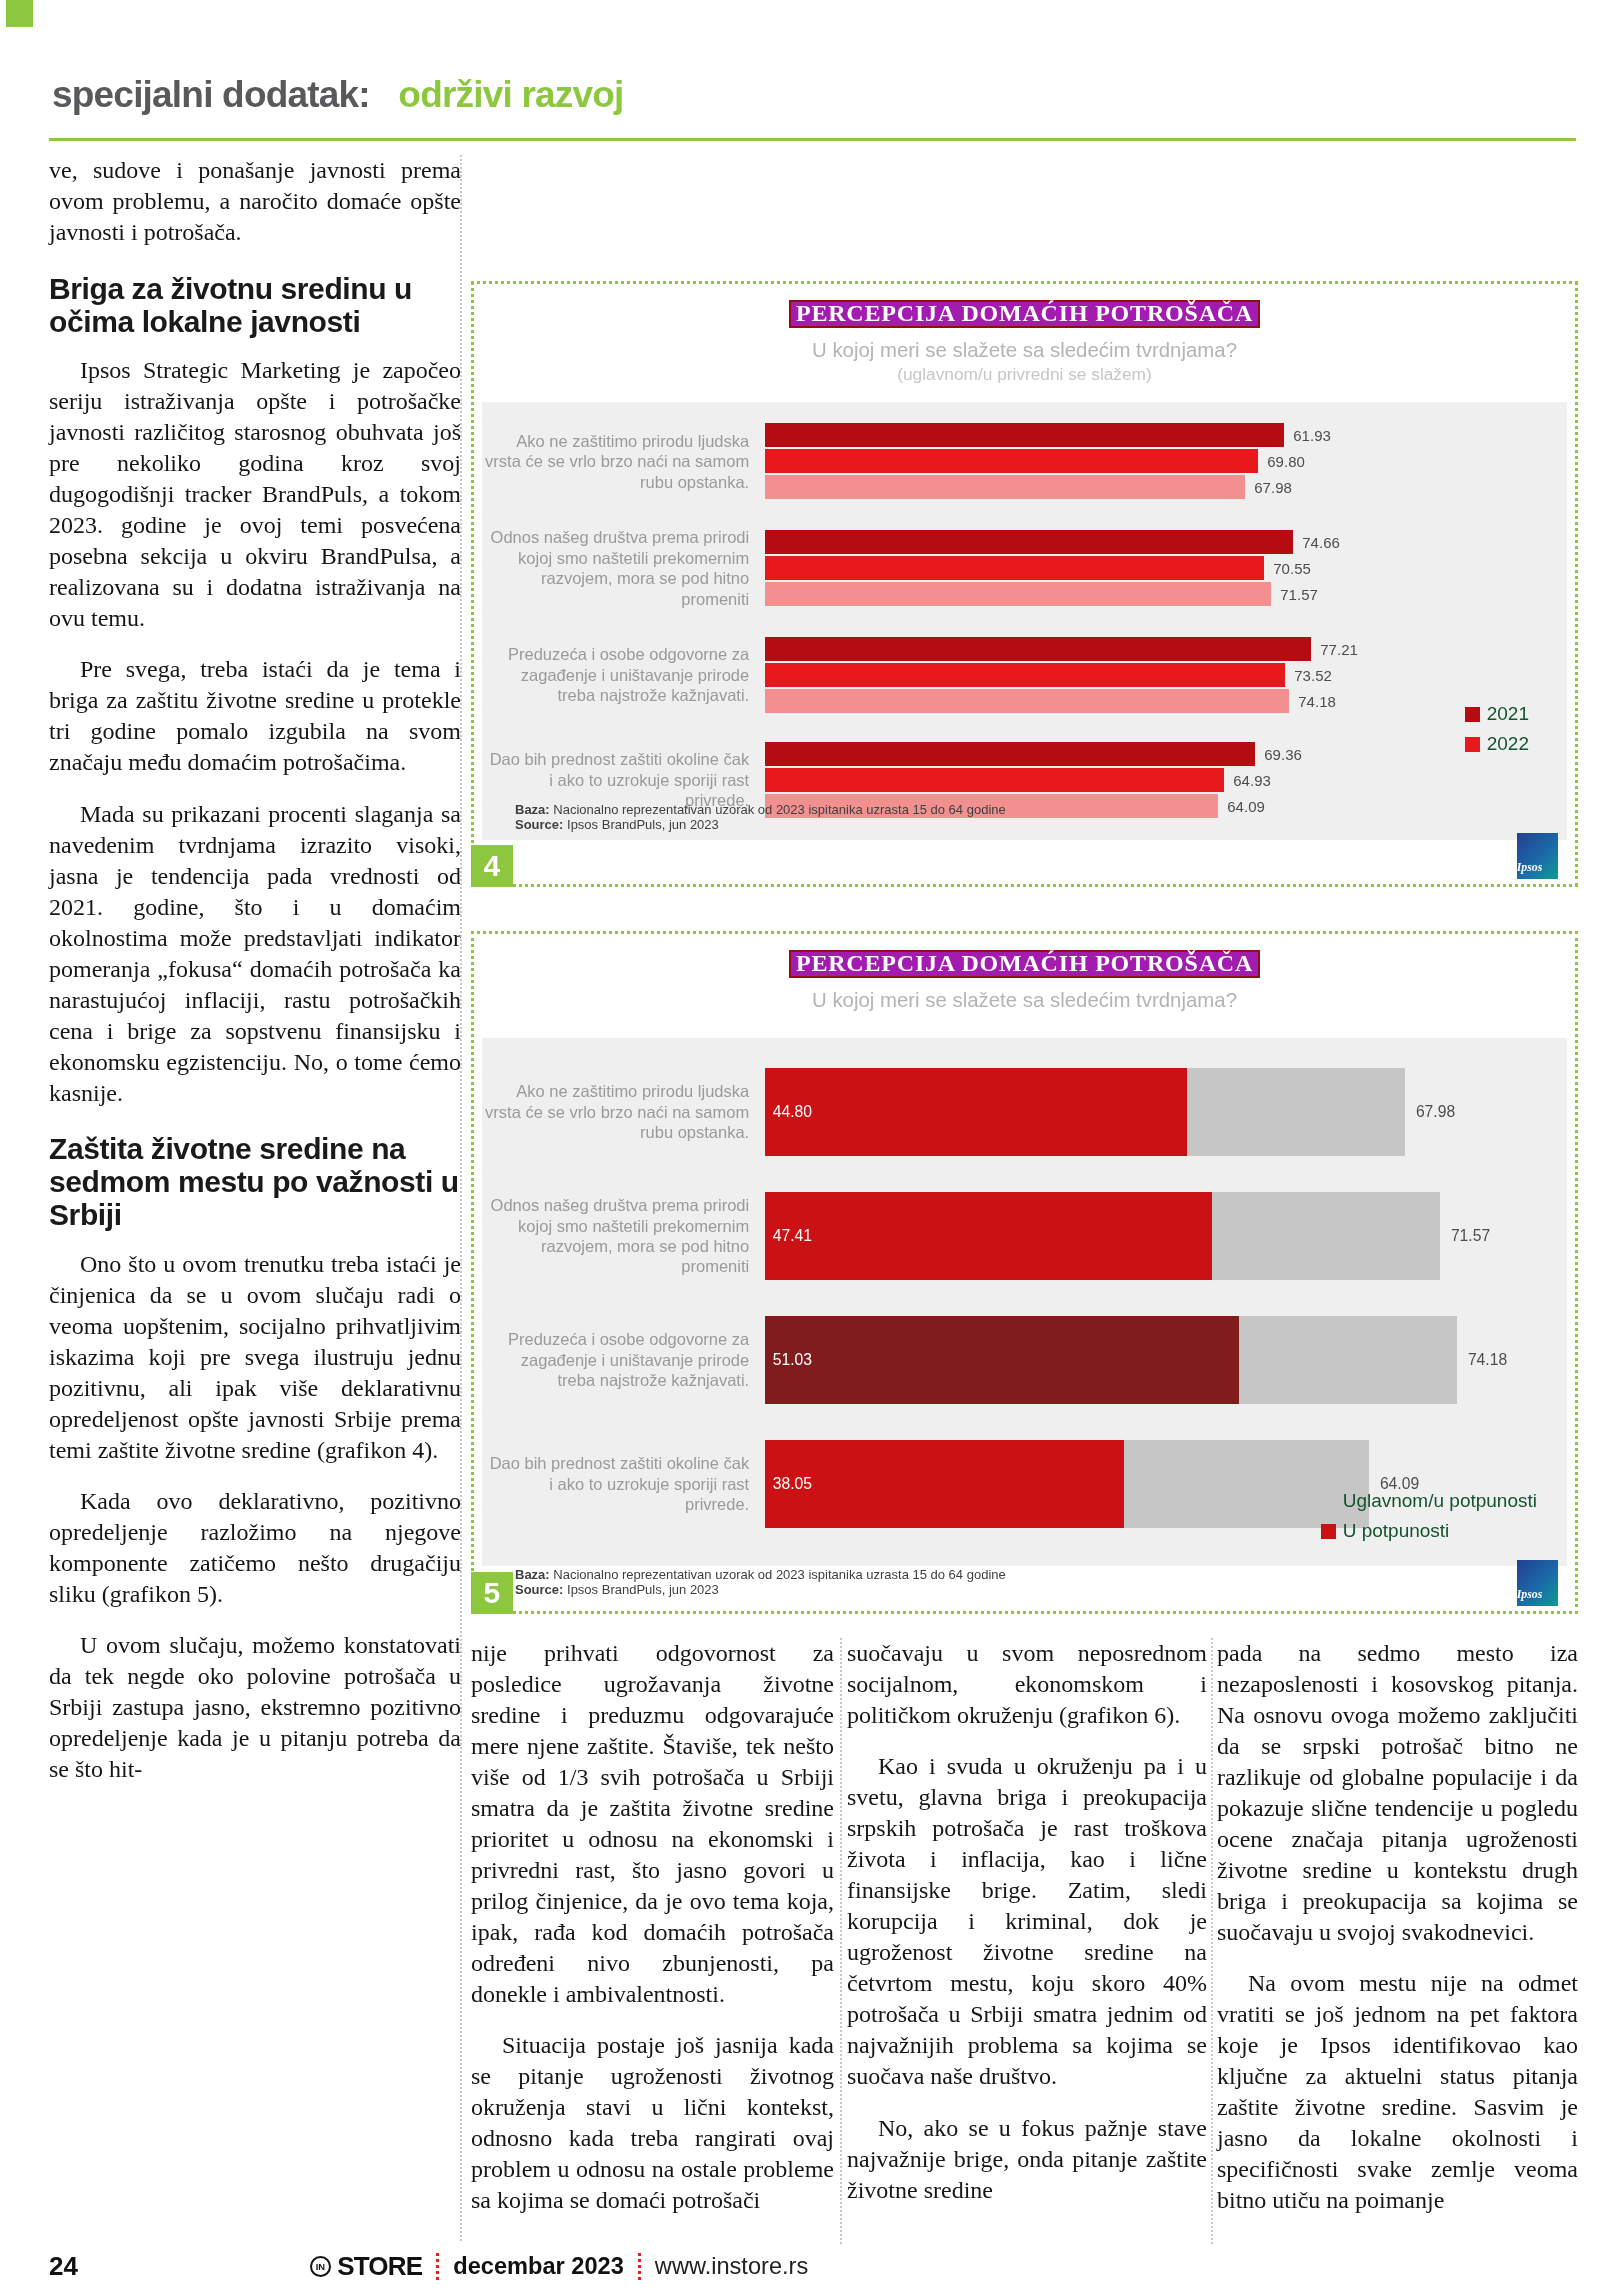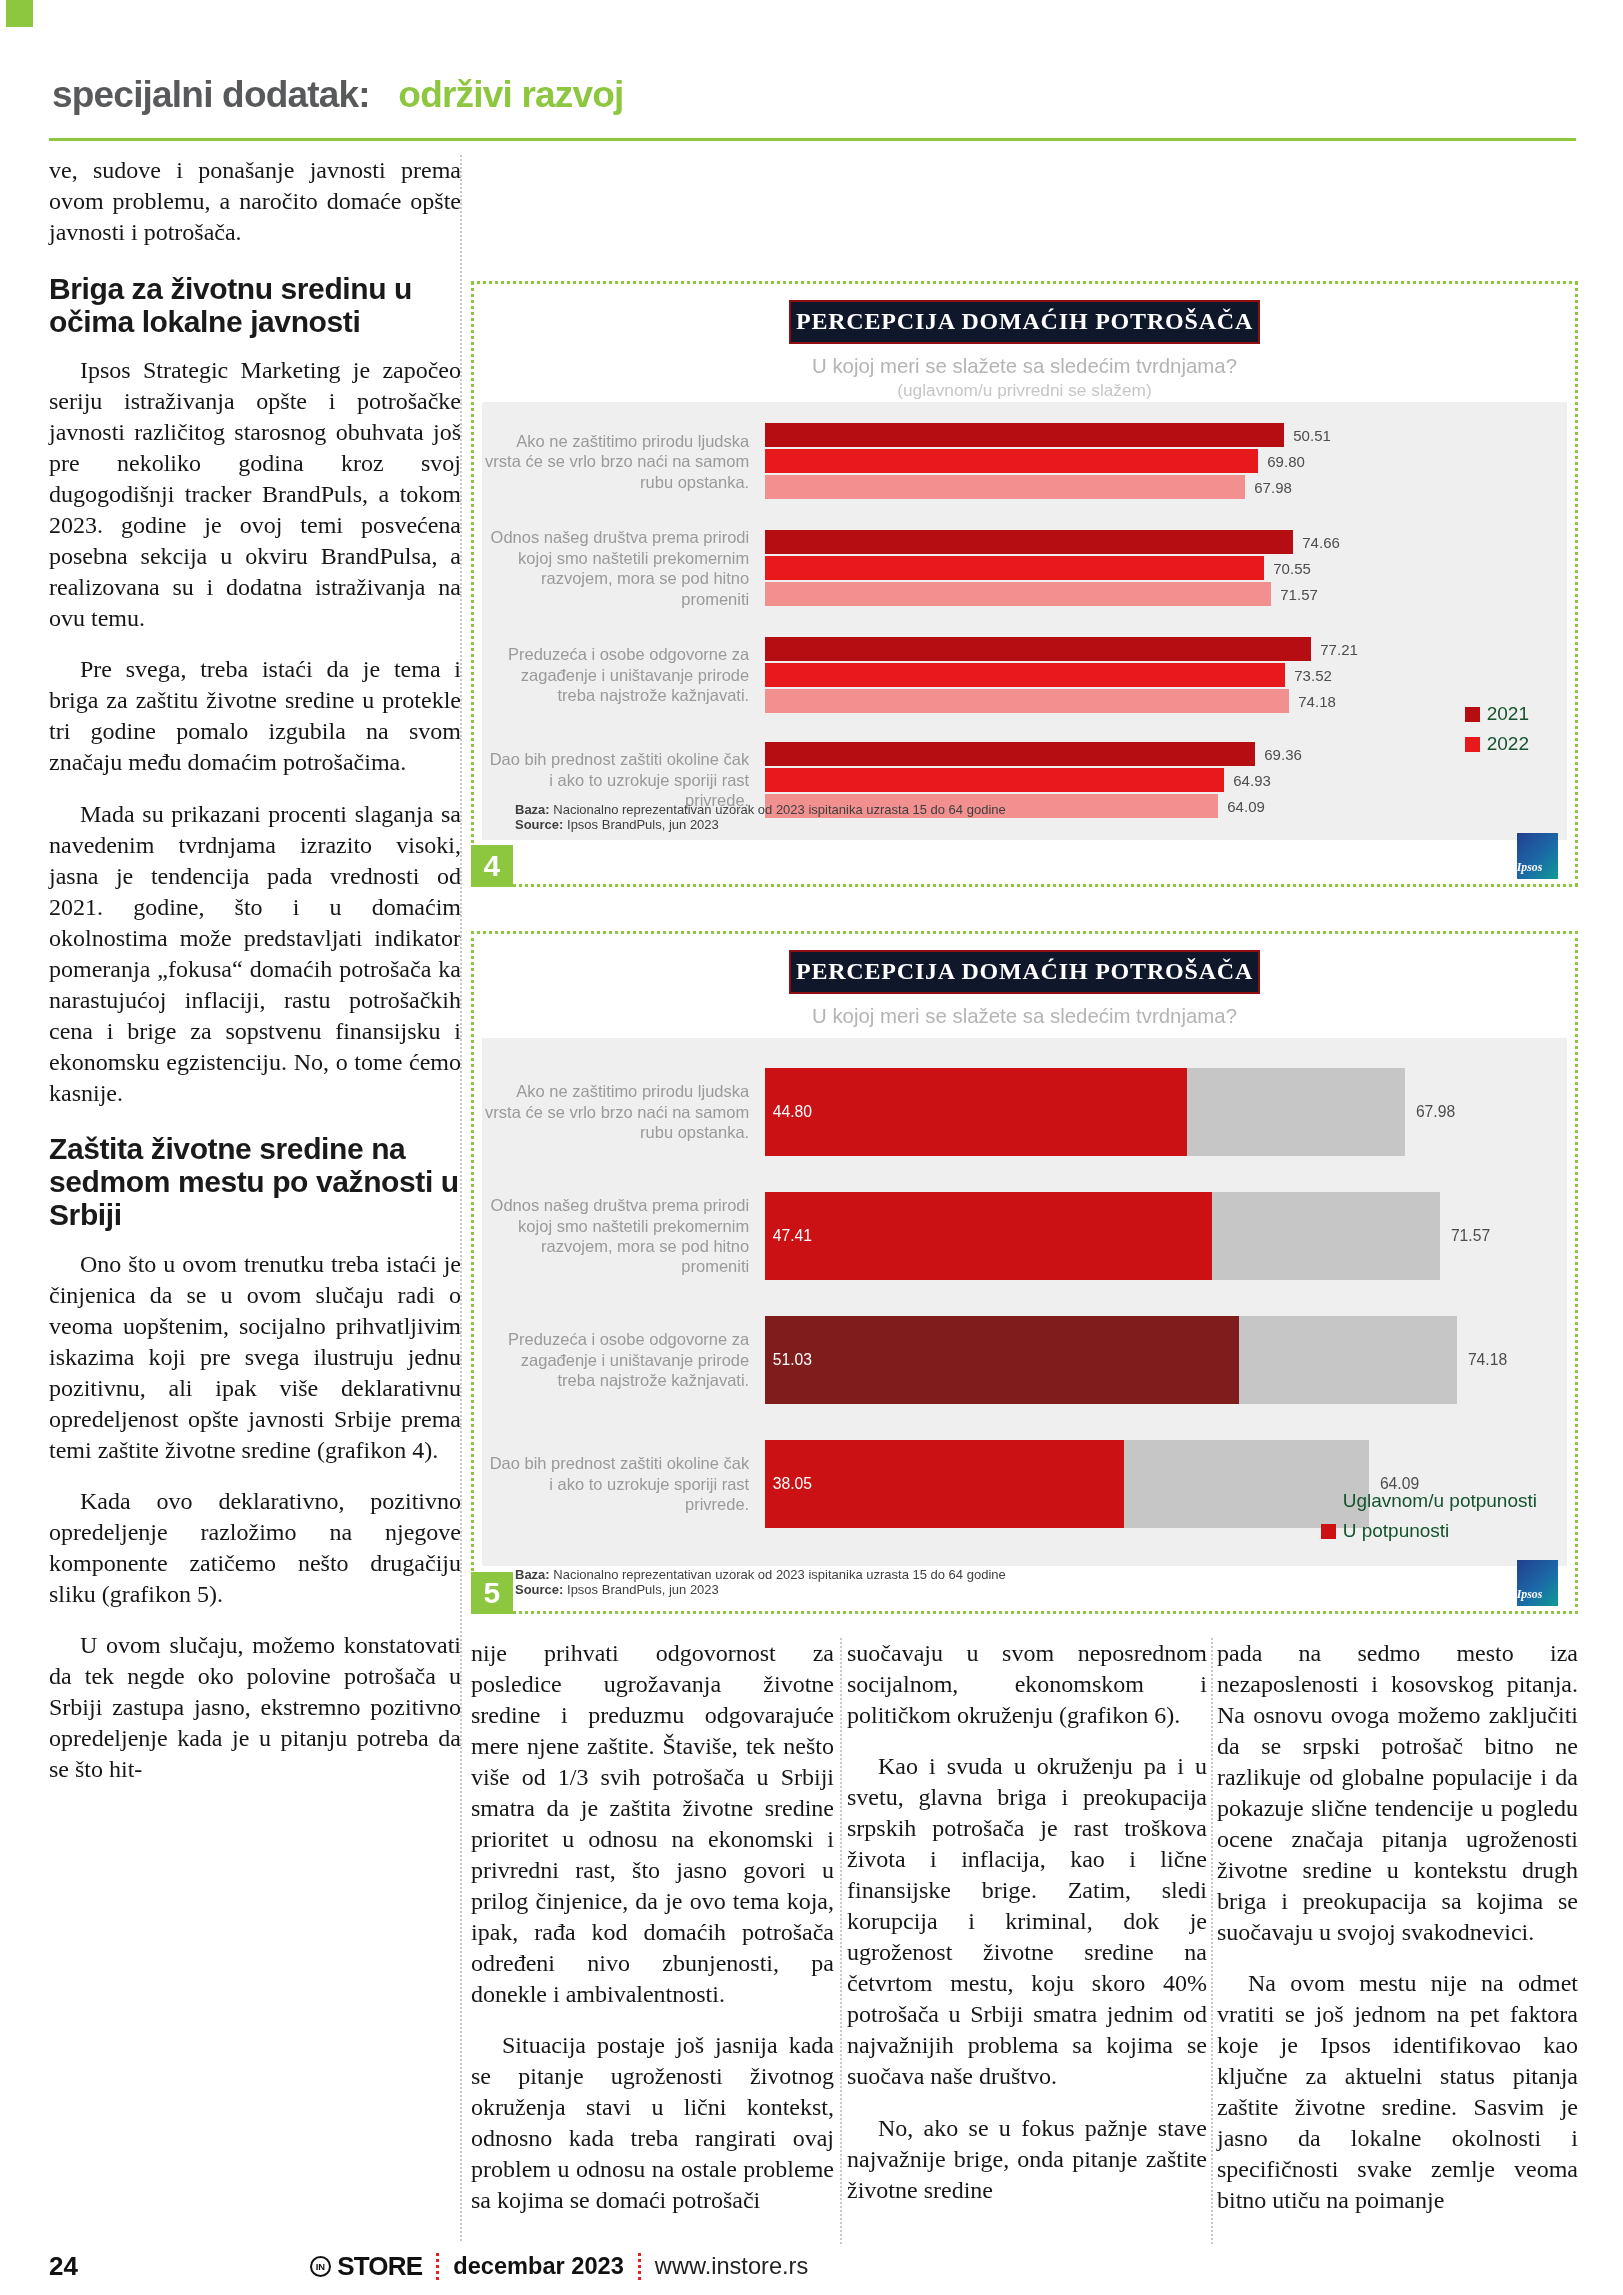--- a/index.html
+++ b/index.html
@@ -18,21 +18,21 @@
   .tcol p + p{margin-top:20.4px;}
   .tcol h2{font-family:"Liberation Sans",sans-serif;font-weight:bold;font-size:30px;line-height:33px;
            letter-spacing:-0.4px;color:#1a1a1a;margin:23.6px 0 17.3px 0;text-align:left;}
   .col-left{left:49px;top:155px;width:412px;}
   .col-b{top:1638px;width:363px;}
   .vsep{position:absolute;width:0;border-left:2.4px dotted #c8c8c8;}
   
   .panel{position:absolute;left:471px;width:1107px;background:#fff;border:3.1px dotted #8dc63f;box-sizing:border-box;}
   .panel-4{top:281px;height:606px;}
   .panel-5{top:931px;height:683px;}
-  .title-box{margin:15.7px auto 0 auto;width:471px;height:44px;background:#0f172a;border:2.4px solid #8f0e12;
+  .title-box{margin:15.7px auto 0 auto;width:471px;height:28px;background:#a21caf;border:2.4px solid #8f0e12;
              box-sizing:border-box;display:flex;align-items:center;justify-content:center;
              font-family:"Liberation Serif",serif;font-weight:bold;font-size:24px;letter-spacing:0.8px;color:#fff;}
   .subtitle{text-align:center;margin-top:11px;font-family:"Liberation Sans",sans-serif;
             font-size:20.4px;color:#b4b4b4;}
   .subtitle2{text-align:center;margin-top:2.4px;font-family:"Liberation Sans",sans-serif;
              font-size:17.3px;color:#c6c6c6;}
   .plot{position:absolute;left:7.9px;right:7.9px;background:#efefef;}
   .plot-4{top:118px;height:438px;padding-top:20.4px;box-sizing:border-box;}
   .plot-5{top:104px;height:528px;padding-top:30px;box-sizing:border-box;}
   .g-row{display:flex;align-items:center;margin-bottom:27px;}
@@ -111,21 +111,21 @@
       <span>PERCEPCIJA DOMAĆIH POTROŠAČA</span>
     </div>
     <div class="subtitle">U kojoj meri se slažete sa sledećim tvrdnjama?</div>
     <div class="subtitle2">(uglavnom/u privredni se slažem)</div>
     <div class="plot plot-4">
         <div class="g-row">
           <div class="cat-label">Ako ne zaštitimo prirodu ljudska vrsta će se vrlo brzo naći na samom rubu opstanka.</div>
           <div class="g-bars">
             <div class="bar-line">
               <div class="bar" style="width: 519px; background: rgb(181, 13, 18);"></div>
-              <span class="bar-val">50.51</span>
+              <span class="bar-val">61.93</span>
             </div>
             <div class="bar-line">
               <div class="bar" style="width: 493px; background: rgb(232, 25, 28);"></div>
               <span class="bar-val">69.80</span>
             </div>
             <div class="bar-line">
               <div class="bar" style="width: 480px; background: rgb(242, 144, 144);"></div>
               <span class="bar-val">67.98</span>
             </div>
           </div>

